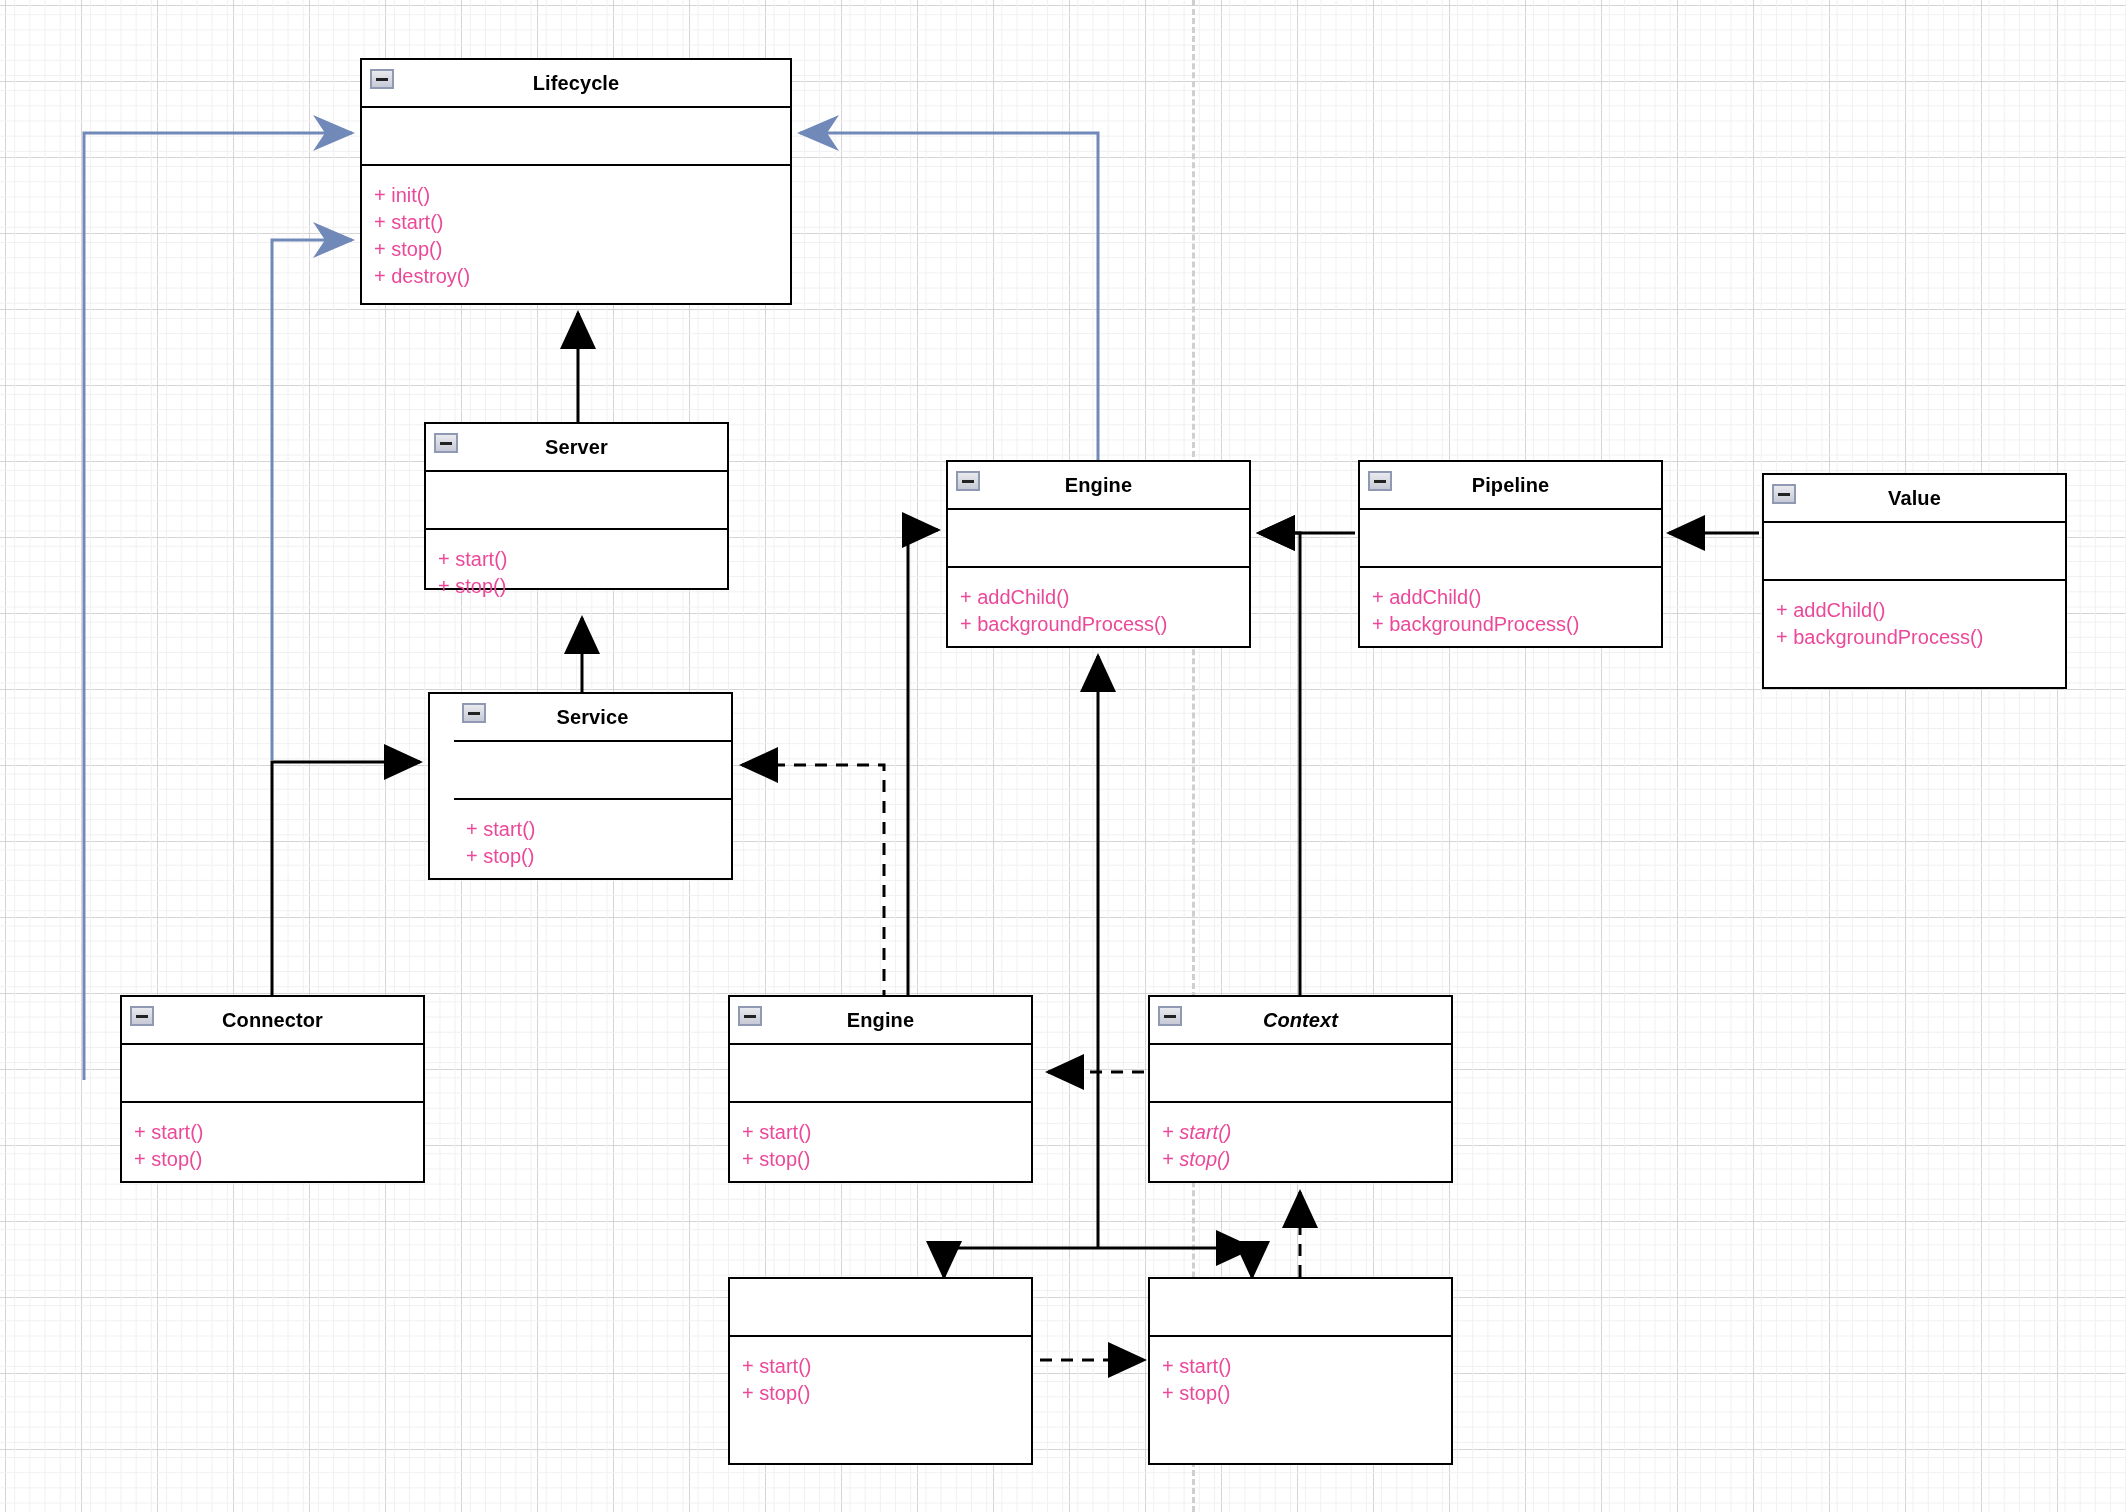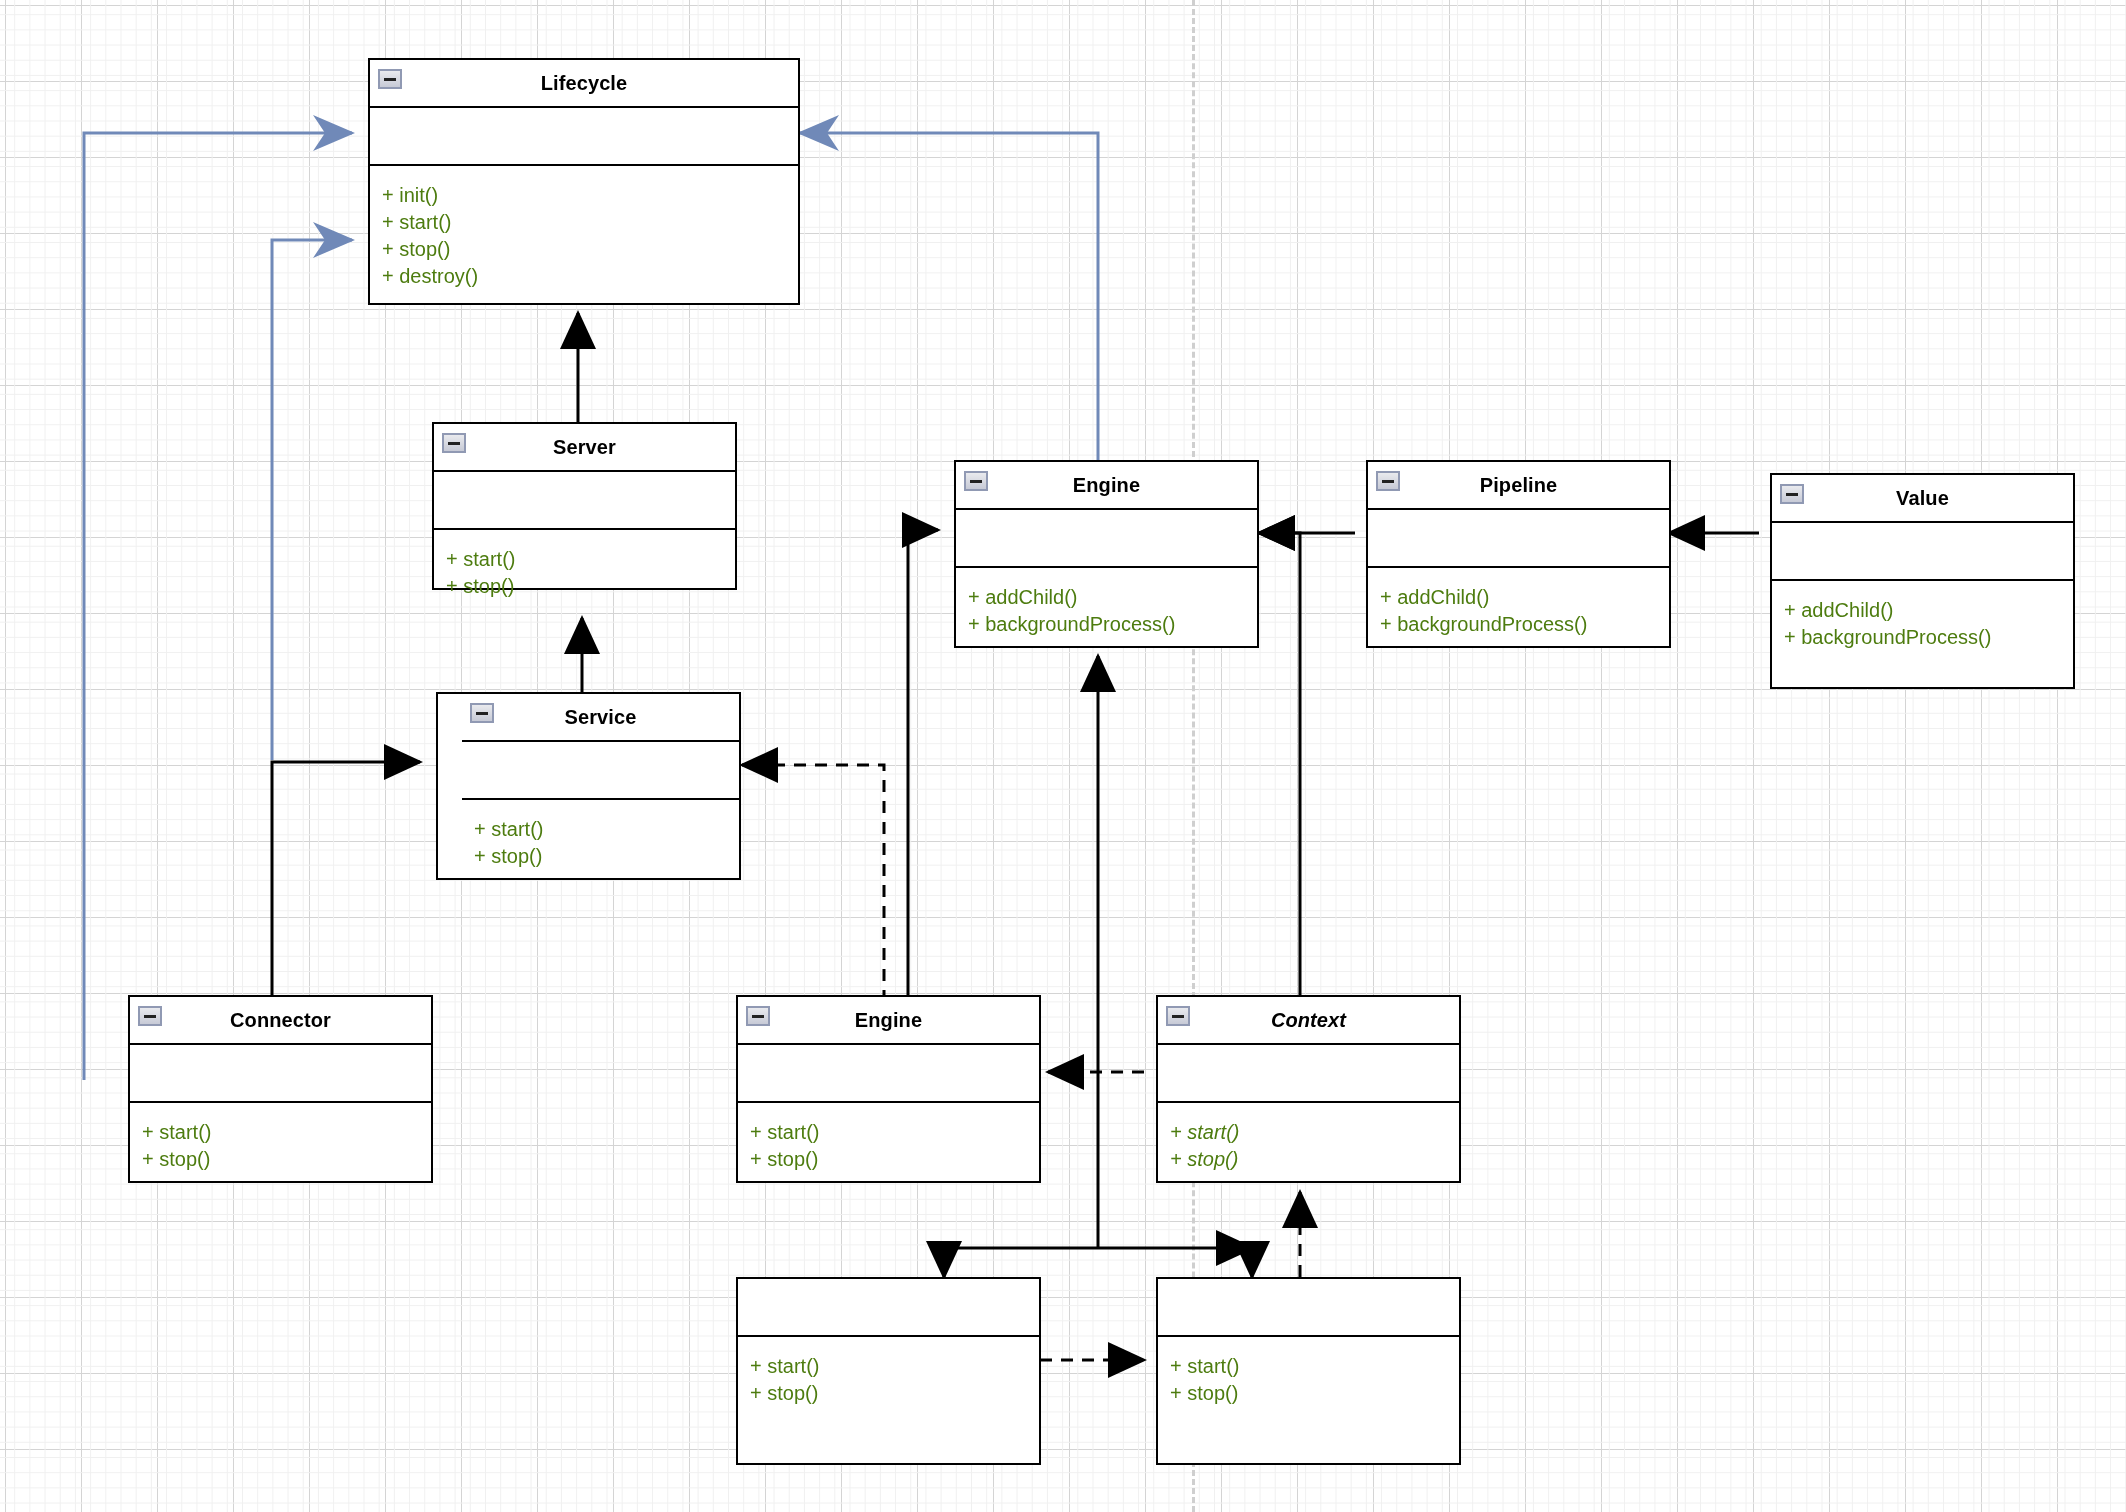--- a/index.html
+++ b/index.html
@@ -10,31 +10,31 @@
       linear-gradient(to right, #f0f0f0 1px, transparent 1px),
       linear-gradient(to bottom, #f0f0f0 1px, transparent 1px),
       linear-gradient(to right, #d4d4d4 1px, transparent 1px),
       linear-gradient(to bottom, #d4d4d4 1px, transparent 1px);
     background-size:15.2px 15.2px, 15.2px 15.2px, 76px 76px, 76px 76px;
     background-position:-1px -1px, -1px -1px, 5px 0px, 0px 5px;
   }
   #edges{position:absolute;left:0;top:0;width:2126px;height:1512px;pointer-events:none;}
   .pagebreak{position:absolute;top:0;width:0;height:1512px;border-left:3px dashed #cfcfcf;}
 
-  .uml{position:absolute;box-sizing:border-box;border:2px solid #000;background:#fff;margin-left:8px;}
+  .uml{position:absolute;box-sizing:border-box;border:2px solid #000;background:#fff;}
   .uml .hdr{position:relative;height:46px;border-bottom:2px solid #000;background:#fff;
     display:flex;align-items:center;justify-content:center;}
   .uml .hdr .title{font-weight:bold;font-size:20px;color:#000;letter-spacing:0.1px;}
   .collapse{position:absolute;left:8px;top:9px;width:24px;height:20px;
     border:2px solid #9099b3;background:linear-gradient(#e9eaee,#c7cad6);
     box-sizing:border-box;display:flex;align-items:center;justify-content:center;}
   .collapse i{display:block;width:12px;height:3px;background:#222;}
   .uml .attrs{height:56px;border-bottom:2px solid #000;background:transparent;}
   .uml .ops{padding:16px 0 12px 12px;background:transparent;}
-  .uml .ops div{font-size:20px;line-height:27px;color:#4d7c0f;white-space:nowrap;}
+  .uml .ops div{font-size:20px;line-height:27px;color:#ec4899;white-space:nowrap;}
 </style>
 </head>
 <body>
 
 <div id="canvas">
 
   <div class="pagebreak" style="left:1192px"></div>
 
   <svg id="edges" viewBox="0 0 2126 1512" xmlns="http://www.w3.org/2000/svg">
     <defs>

